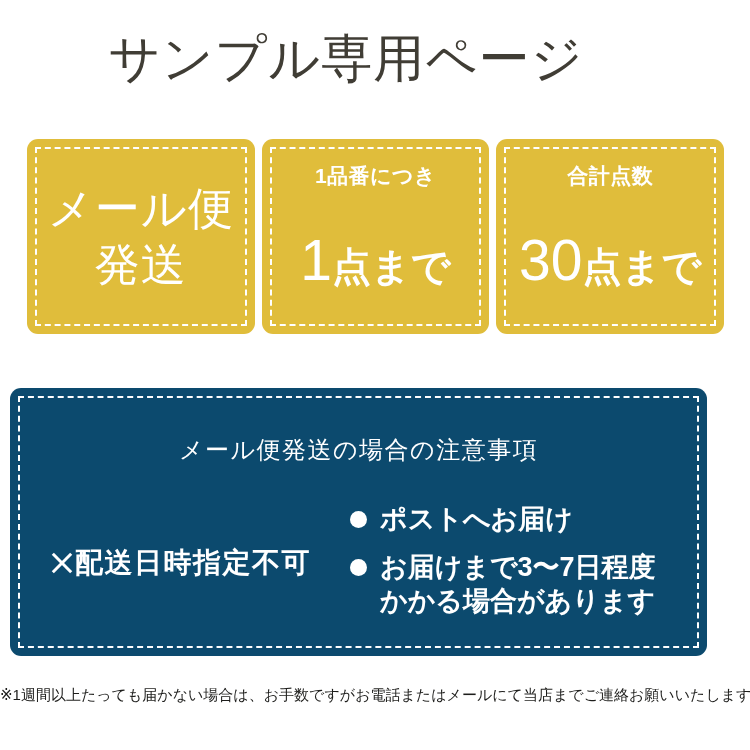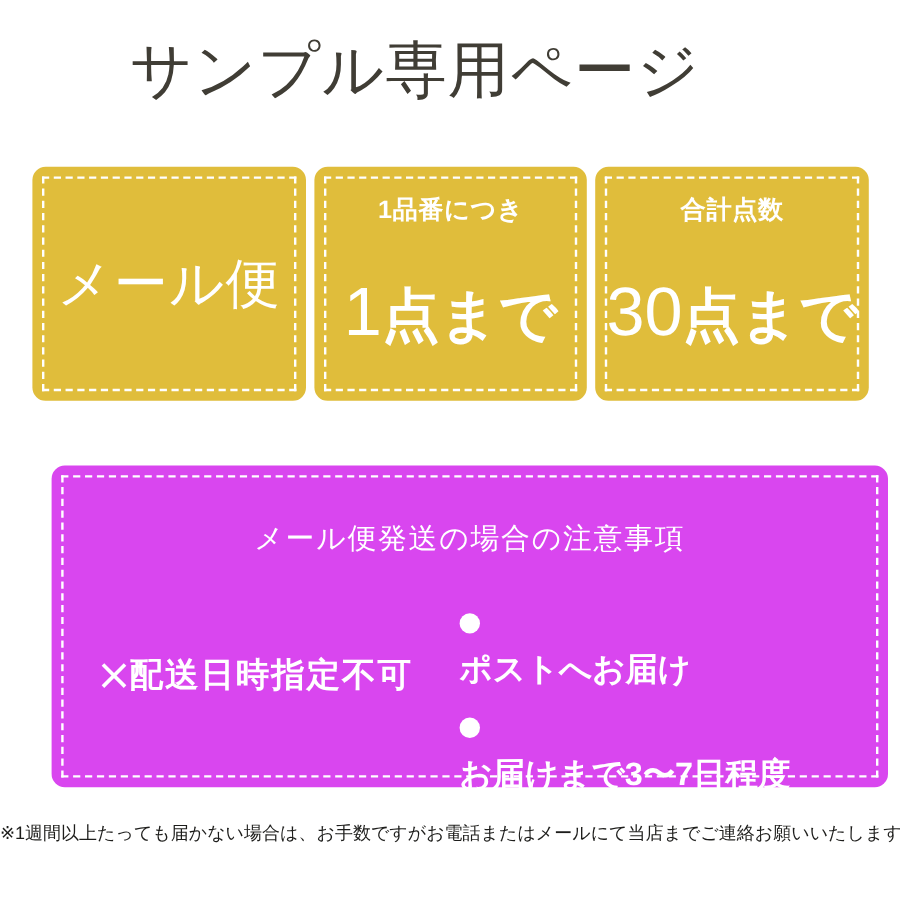--- a/index.html
+++ b/index.html
@@ -105,34 +105,34 @@
     justify-content: center;
     font-weight: 700;
   }
   .card-value .num {
     font-size: 57px;
     line-height: 58px;
     letter-spacing: 0px;
     font-weight: 400;
   }
   .card-value .unit {
-    font-size: 48px;
+    font-size: 39px;
     line-height: 58px;
     letter-spacing: 0px;
     font-weight: 700;
   }
 
   
   .notice {
     position: absolute;
-    left: 43px;
+    left: 10px;
     top: 388px;
     width: 697px;
     height: 268px;
-    background: #d946ef;
+    background: #0c4a6e;
     border-radius: 11px;
     box-sizing: border-box;
   }
   .notice .dash-frame {
     position: absolute;
     left: 8px;
     top: 8px;
     right: 8px;
     bottom: 8px;
     border: 2px dashed #ffffff;
@@ -209,21 +209,20 @@
   .notice-right {
     flex: 1 1 auto;
     color: #ffffff;
     padding-top: 14px;
   }
   .bullet-item {
     display: flex;
     align-items: flex-start;
     gap: 13px;
     margin-bottom: 14px;
-    flex-direction: column;
   }
   .bullet-item:last-child { margin-bottom: 16px; }
   .bullet-dot {
     flex: 0 0 auto;
     width: 17px;
     height: 17px;
     border-radius: 50%;
     background: #ffffff;
     margin-top: 9px;
   }
@@ -256,20 +255,21 @@
 <div class="page">
 
   <div class="page-title">サンプル専用ページ</div>
 
   <div class="cards-row">
 
     <div class="card card-1">
       <div class="dash-frame"></div>
       <div class="card-inner">
         <div class="big-line">メール便</div>
+        <div class="big-line">発送</div>
       </div>
     </div>
 
     <div class="card card-2">
       <div class="dash-frame"></div>
       <div class="card-inner">
         <div class="card-label">1品番につき</div>
         <div class="card-value">
           <span class="num">1</span>
           <span class="unit">点まで</span>

